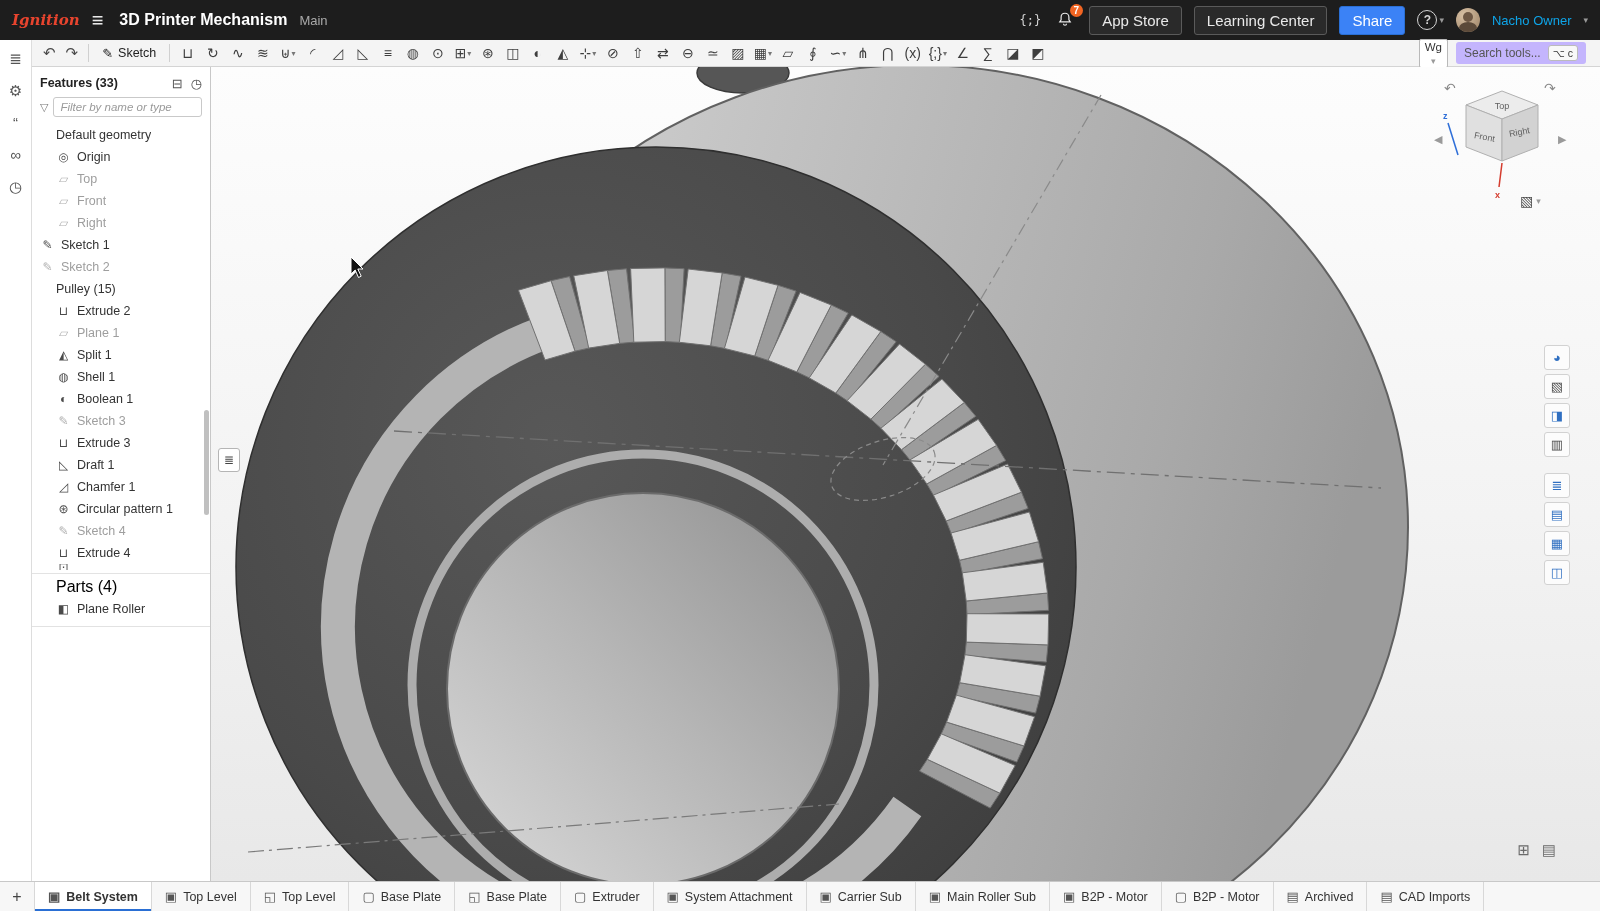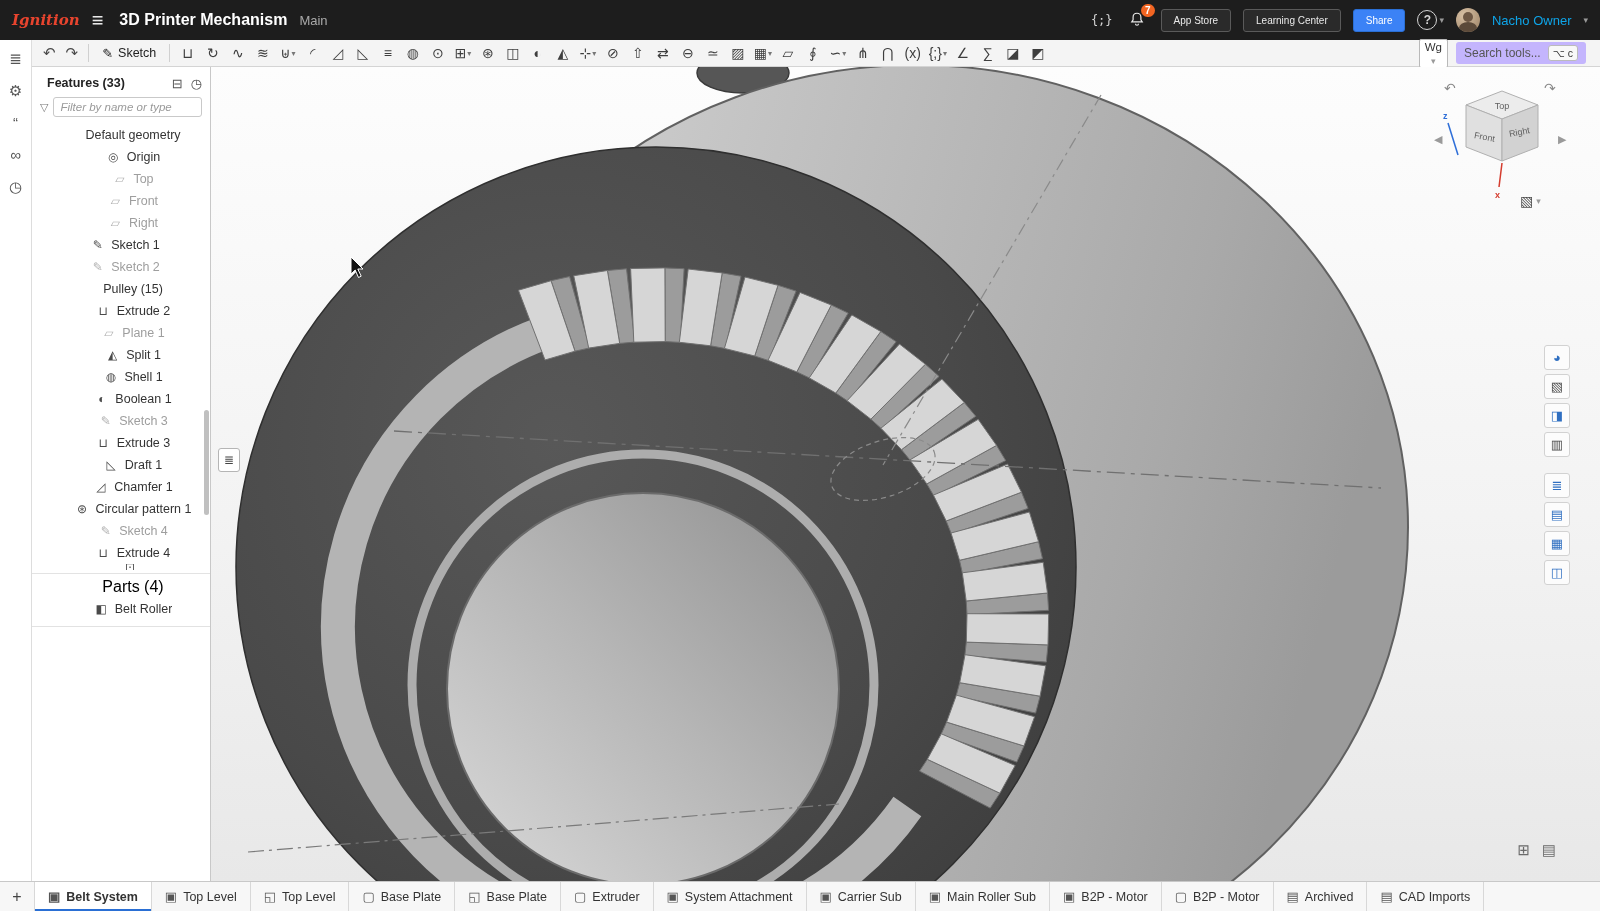--- a/index.html
+++ b/index.html
@@ -12,21 +12,21 @@
   .logo{color:#e8442e;font-family:"DejaVu Serif",serif;font-style:italic;font-weight:bold;font-size:15px;}
   .hamburger{font-size:20px;color:#e9e9e9;cursor:pointer;line-height:1;}
   .doc-title{font-size:16px;font-weight:bold;color:#fff;margin-left:4px;white-space:nowrap;}
   .doc-sub{font-size:13px;color:#a9a9a9;}
   .tb-spacer{flex:1;}
   .fs-chip{font-family:"DejaVu Sans Mono",monospace;font-size:12px;color:#d5d5d5;}
   .bell{position:relative;width:24px;height:24px;display:flex;align-items:center;justify-content:center;}
   .bell svg{display:block;}
   .badge{position:absolute;top:-4px;right:-6px;background:#f26522;color:#fff;font-size:10px;font-weight:bold;
     border-radius:8px;padding:1px 4px;line-height:11px;}
-  .tb-btn{border:1px solid #5a5a5a;background:#2a2a2a;color:#e9e9e9;font-size:10px;padding:5px 12px;
+  .tb-btn{border:1px solid #5a5a5a;background:#2a2a2a;color:#e9e9e9;font-size:15px;padding:5px 12px;
     border-radius:3px;white-space:nowrap;cursor:pointer;}
   .tb-btn.share{background:#3b82f6;border-color:#2a6fd4;color:#fff;}
   .help-wrap{display:flex;align-items:center;gap:2px;}
   .help{width:18px;height:18px;border-radius:50%;border:1.5px solid #d5d5d5;color:#d5d5d5;font-size:12px;
     font-weight:bold;display:flex;align-items:center;justify-content:center;}
   .caret{font-size:9px;color:#9a9a9a;}
   .avatar{width:24px;height:24px;border-radius:50%;background:radial-gradient(circle at 35% 30%,#d9c2a6,#9a7f62);
     position:relative;overflow:hidden;}
   .avatar::before{content:"";position:absolute;left:7px;top:4px;width:10px;height:10px;border-radius:50%;background:#6e5845;}
   .avatar::after{content:"";position:absolute;left:3px;top:14px;width:18px;height:12px;border-radius:50% 50% 0 0;background:#5c4a3a;}
@@ -62,30 +62,30 @@
   
   .main{position:absolute;left:32px;top:67px;right:0;bottom:30px;}
   .left-col{position:absolute;left:0;top:0;width:178px;height:100%;background:#fff;}
   .canvas{position:absolute;left:178px;top:0;right:0;bottom:0;border-left:1px solid #c8c8c8;
     background:linear-gradient(180deg,#fdfdfd 0%,#f3f3f3 55%,#e8e8e8 100%);}
   .model-svg{position:absolute;left:0;top:0;}
 
   
   .features-panel{position:absolute;left:0;top:0;width:178px;background:#fff;border-bottom:1px solid #e2e2e2;
     padding-bottom:6px;box-sizing:border-box;}
-  .fp-header{display:flex;align-items:flex-end;padding:9px 8px 4px;margin-left:7px;}
+  .fp-header{display:flex;align-items:flex-end;padding:9px 8px 4px;}
   .fp-title{flex:1;font-size:12.5px;font-weight:bold;color:#222;}
   .fp-hicon{font-size:13px;color:#555;margin-left:8px;cursor:pointer;line-height:1;}
   .fp-filter{display:flex;align-items:center;gap:5px;padding:3px 8px 7px;}
   .funnel{font-size:11px;color:#777;}
   .fp-filter input{flex:1;min-width:0;border:1px solid #c9c9c9;border-radius:3px;font-size:11.5px;
     padding:3px 6px;color:#444;font-family:"Liberation Sans",sans-serif;}
   .fp-filter input::placeholder{color:#9a9a9a;font-style:italic;}
   .tree{font-size:12.5px;color:#333;}
-  .row{display:flex;align-items:center;height:22px;padding-left:8px;gap:6px;cursor:pointer;justify-content:center;}
+  .row{display:flex;align-items:center;height:22px;padding-left:8px;gap:6px;cursor:pointer;}
   .row.depth-1{padding-left:24px;}
   .row .chev{display:none;width:10px;font-size:9px;color:#444;}
   .row.group .chev{display:inline-block;}
   .row .ficon{width:15px;text-align:center;font-size:12px;color:#4a4a4a;line-height:1;}
   .row .flabel{white-space:nowrap;overflow:hidden;text-overflow:ellipsis;}
   .row.suppressed{color:#9e9e9e;}
   .row.suppressed .ficon{color:#aeaeae;}
   .row.partial{height:6px;overflow:hidden;}
   .parts-divider{border-top:1px solid #e3e3e3;margin:3px 0 2px;}
   .scroll-thumb{position:absolute;right:1px;top:343px;width:5px;height:105px;background:#c0c0c0;border-radius:3px;cursor:pointer;}
@@ -594,21 +594,21 @@
       <div class="parts-divider"></div>
       <div class="row group">
         <span class="chev"></span>
         <span class="flabel">Parts (4)</span>
       </div>
       <div class="tree">
 
           <div class="row depth-1">
 
             <span class="ficon">◧</span>
-            <span class="flabel">Belt Roller</span>
+            <span class="flabel">Plane Roller</span>
           </div>
         </div>
       <div class="scroll-thumb"></div>
     </div>
 
     <button class="tree-toggle">
       <span>≣</span>
     </button>
 
     <div class="viewcube">

